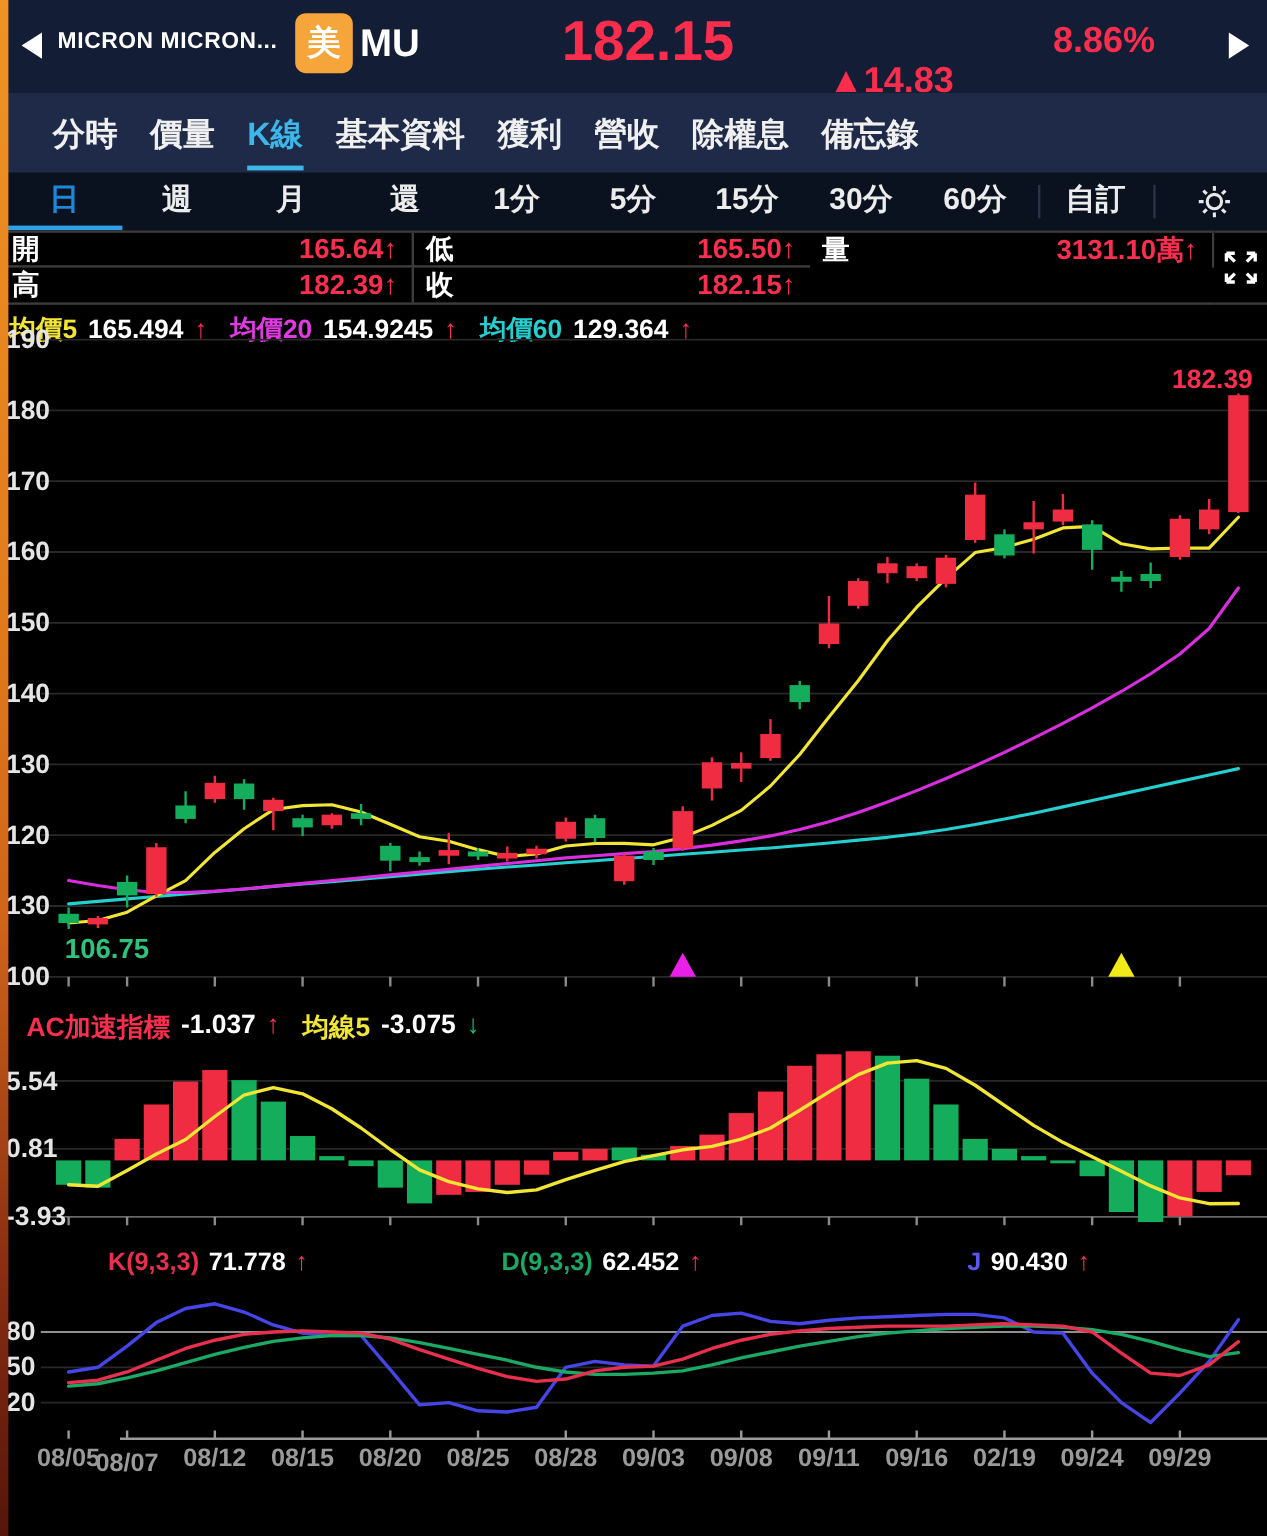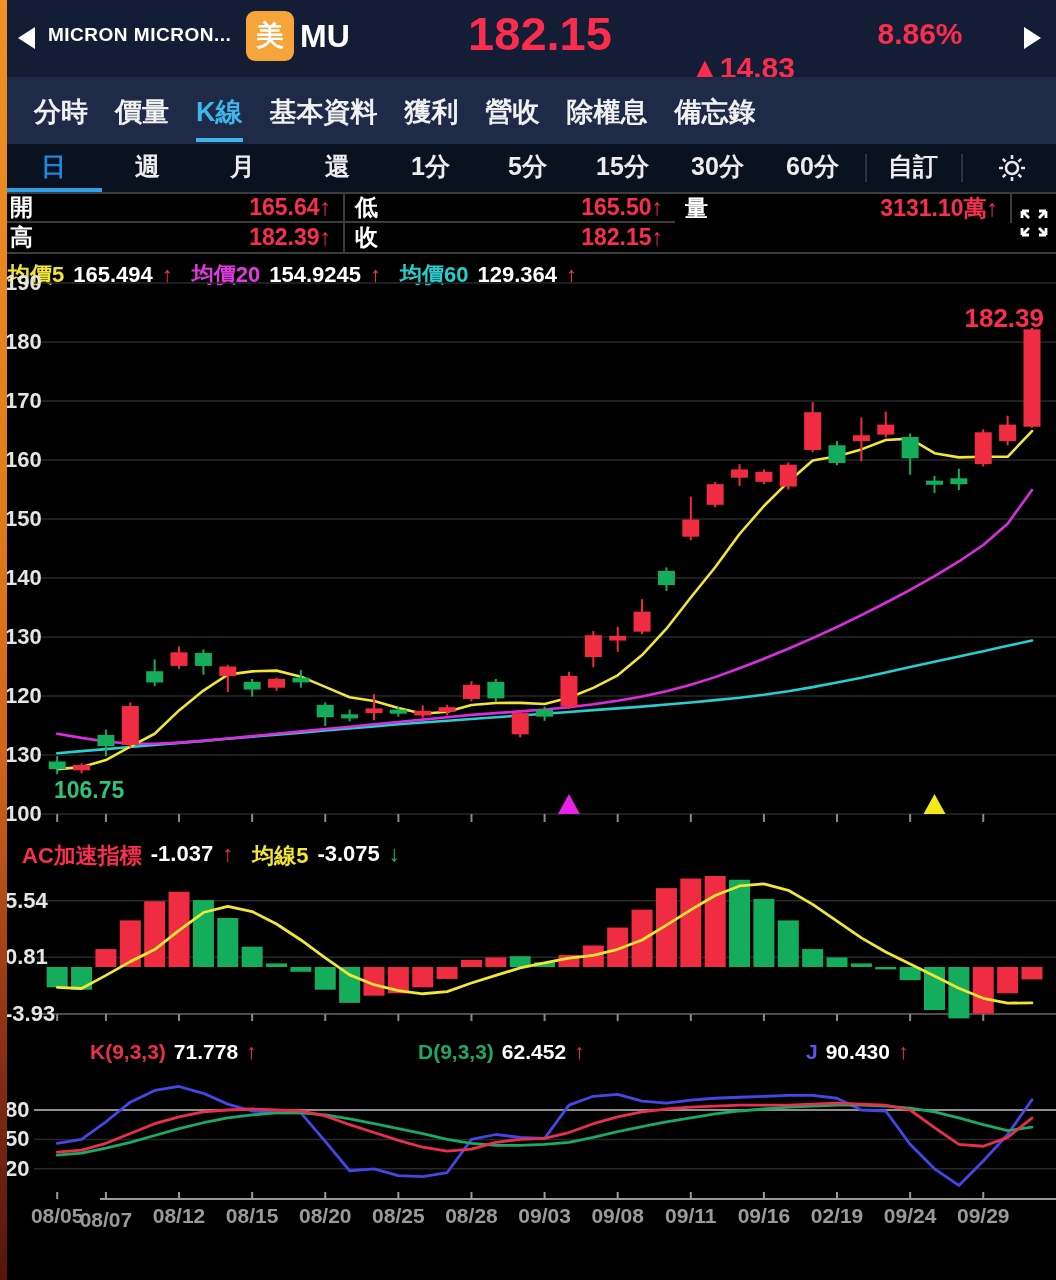--- a/index.html
+++ b/index.html
@@ -17,21 +17,21 @@
     border-left:17px solid #fff;}
   #hdr-title{left:48px;top:24px;color:#fff;font-size:19px;font-weight:700;letter-spacing:.5px;}
   #mkt-badge{left:246px;top:11px;width:48px;height:50px;background:#f5a53a;border-radius:9px;
     color:#fff;font-size:28px;font-weight:700;display:flex;align-items:center;justify-content:center;}
   #hdr-symbol{left:300px;top:18px;color:#fff;font-size:32px;font-weight:700;}
   #hdr-price{left:430px;top:6px;width:220px;text-align:center;color:#fb2d4d;font-size:47px;font-weight:700;}
   #hdr-change{left:655px;top:17px;width:175px;text-align:center;color:#fb2d4d;font-size:30px;font-weight:700;margin-top:34px;}
   #hdr-pct{left:850px;top:17px;width:140px;text-align:center;color:#fb2d4d;font-size:30px;font-weight:700;}
   
   #tabbar{left:0;top:77px;width:1056px;height:67px;background:#1e2a47;display:flex;
-    align-items:center;gap:27px;padding-left:34px;box-sizing:border-box;}
+    align-items:center;gap:27px;padding-left:44px;box-sizing:border-box;}
   .tab{color:#f0f0f0;font-size:27px;font-weight:700;padding:14px 0 8px 0;border-bottom:4px solid transparent;}
   .tab.active{color:#3db7ea;border-bottom-color:#3db7ea;}
   
   #periodbar{left:0;top:144px;width:1056px;height:48px;background:#0a111f;}
   .pitem{position:absolute;top:0;width:97px;height:44px;line-height:44px;text-align:center;
     color:#ececec;font-size:25px;font-weight:700;}
   .pitem.active{color:#1f87d9;border-bottom:4px solid #2e9fe8;}
   .pdiv{position:absolute;top:10px;width:2px;height:28px;background:#2b3347;}
   
   #infotable{left:0;top:192px;width:1012px;height:62px;background:#000;border-top:2px solid #3c3c3c;
@@ -45,21 +45,21 @@
   #expand-box{left:1012px;top:192px;width:44px;height:62px;background:#000;border-top:2px solid #3c3c3c;
     border-bottom:2px solid #3c3c3c;box-sizing:border-box;display:flex;align-items:center;justify-content:center;}
   
   #ma-row{left:8px;top:253px;height:44px;display:flex;align-items:center;gap:9px;
     font-size:22px;font-weight:700;white-space:nowrap;}
   .lbl-y{color:#f2e635;} .lbl-m{color:#e23ae2;} .lbl-c{color:#25cfcf;}
   .val-w{color:#fff;} .arr-r{color:#fa2e4e;} .arr-g{color:#18c06e;}
   
   .ylab{position:absolute;color:#e5e5e5;font-size:22px;font-weight:700;width:42px;text-align:left;left:5px;height:28px;line-height:28px;}
   .xlab{position:absolute;color:#9a9a9a;font-size:21px;font-weight:700;width:84px;text-align:center;top:0;}
-  #anno-high{right:12px;top:303px;color:#fa2e4e;font-size:26px;font-weight:700;}
+  #anno-high{right:12px;top:303px;color:#fa2e4e;font-size:22px;font-weight:700;}
   #anno-low{left:54px;top:777px;color:#2ec27d;font-size:23px;font-weight:700;}
   
   #ac-row{left:22px;top:841px;height:28px;display:flex;align-items:flex-start;gap:9px;font-size:22px;font-weight:700;white-space:nowrap;}
   .lbl-r{color:#fa2e4e;}
   
   .kdj-grp{position:absolute;top:1039px;height:26px;display:flex;align-items:center;gap:8px;
     font-size:21px;font-weight:700;white-space:nowrap;}
   .lbl-kr{color:#e8304e;} .lbl-kd{color:#1ca865;} .lbl-kj{color:#5858f0;}
   #xaxis-row{left:0;top:1204px;width:848px;height:26px;}
   

